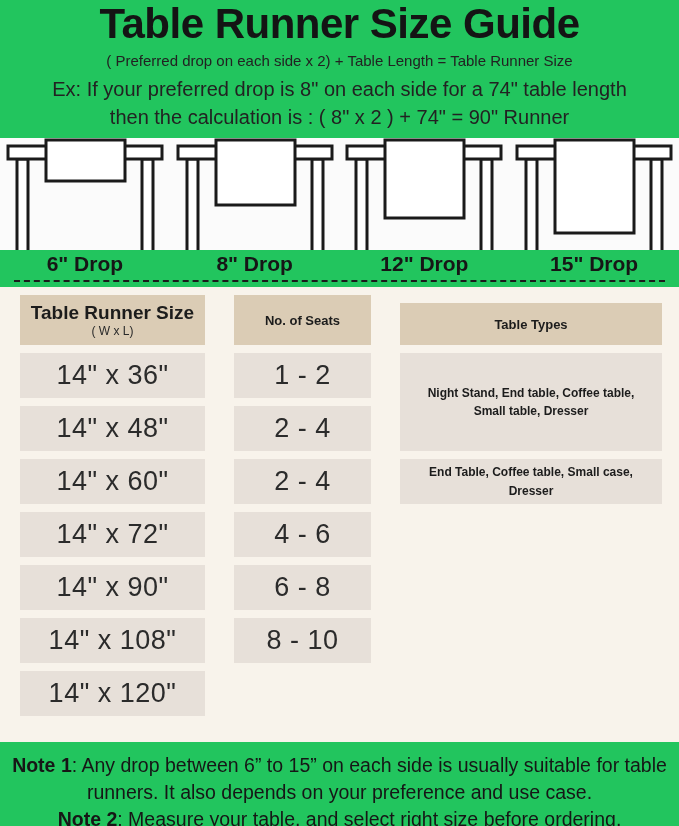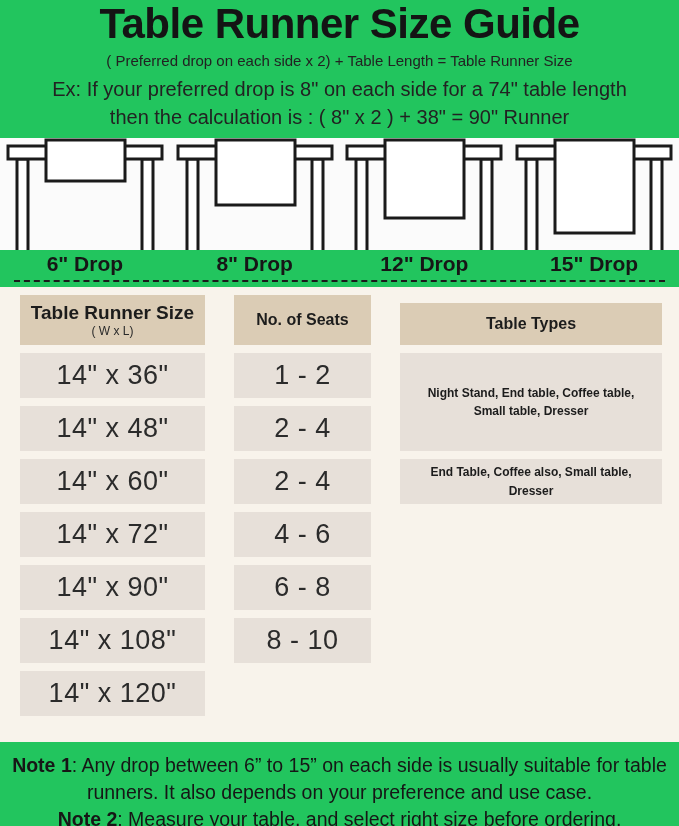--- a/index.html
+++ b/index.html
@@ -54,21 +54,21 @@
   .hdr-cell {
     background: #dbccb5;
     display: flex;
     flex-direction: column;
     justify-content: center;
     align-items: center;
     text-align: center;
   }
   .hdr-line1 { font-size: 19px; font-weight: 700; color: #1c1c1c; line-height: 1.15; }
   .hdr-line2 { font-size: 12px; font-weight: 400; color: #2a2a2a; }
-  .hdr-single { font-size: 16px; font-weight: 700; color: #1c1c1c; }
+  .hdr-single { font-size: 13px; font-weight: 700; color: #1c1c1c; }
   .data-cell {
     background: #e7e0d9;
     display: flex;
     justify-content: center;
     align-items: center;
     font-size: 27px;
     font-weight: 400;
     color: #2b2b2b;
     letter-spacing: 0.5px;
   }
@@ -107,21 +107,21 @@
 </style>
 </head>
 <body>
 
 <div class="page">
 
   <div class="header">
     <div class="title">Table Runner Size Guide</div>
     <div class="formula">( Preferred drop on each side x 2) + Table Length = Table Runner Size</div>
     <div class="example-line">Ex: If your preferred drop is 8" on each side for a 74" table length</div>
-    <div class="example-line">then the calculation is : ( 8" x 2 ) + 38" = 90" Runner</div>
+    <div class="example-line">then the calculation is : ( 8" x 2 ) + 74" = 90" Runner</div>
   </div>
 
   <div class="figures">
     <div class="fig">
       <svg width="160" height="112" viewBox="0 0 160 112">
         <rect x="12" y="21" width="11" height="95" fill="#fff" stroke="#1a1a1a" stroke-width="3"></rect>
         <rect x="137" y="21" width="11" height="95" fill="#fff" stroke="#1a1a1a" stroke-width="3"></rect>
         <rect x="3" y="8" width="154" height="13" fill="#fff" stroke="#1a1a1a" stroke-width="3"></rect>
         <rect x="41" y="2" width="79" height="41" fill="#fff" stroke="#1a1a1a" stroke-width="3"></rect>
       </svg>
@@ -179,21 +179,21 @@
     <div class="types-cell types-span-1">
         <span>Night Stand, End table, Coffee table, Small table, Dresser</span>
       </div>
 
     <div class="data-cell col1">14" x 48"</div>
     <div class="data-cell col2">2 - 4</div>
 
     <div class="data-cell col1">14" x 60"</div>
     <div class="data-cell col2">2 - 4</div>
     <div class="types-cell types-span-2">
-        <span>End Table, Coffee also, Small table, Dresser</span>
+        <span>End Table, Coffee table, Small case, Dresser</span>
       </div>
 
     <div class="data-cell col1">14" x 72"</div>
     <div class="data-cell col2">4 - 6</div>
 
     <div class="data-cell col1">14" x 90"</div>
     <div class="data-cell col2">6 - 8</div>
 
     <div class="data-cell col1">14" x 108"</div>
     <div class="data-cell col2">8 - 10</div>

